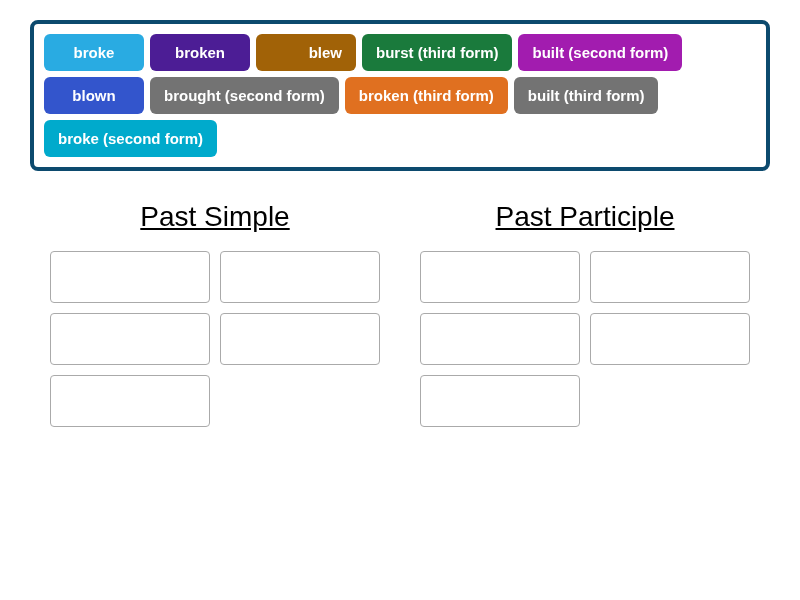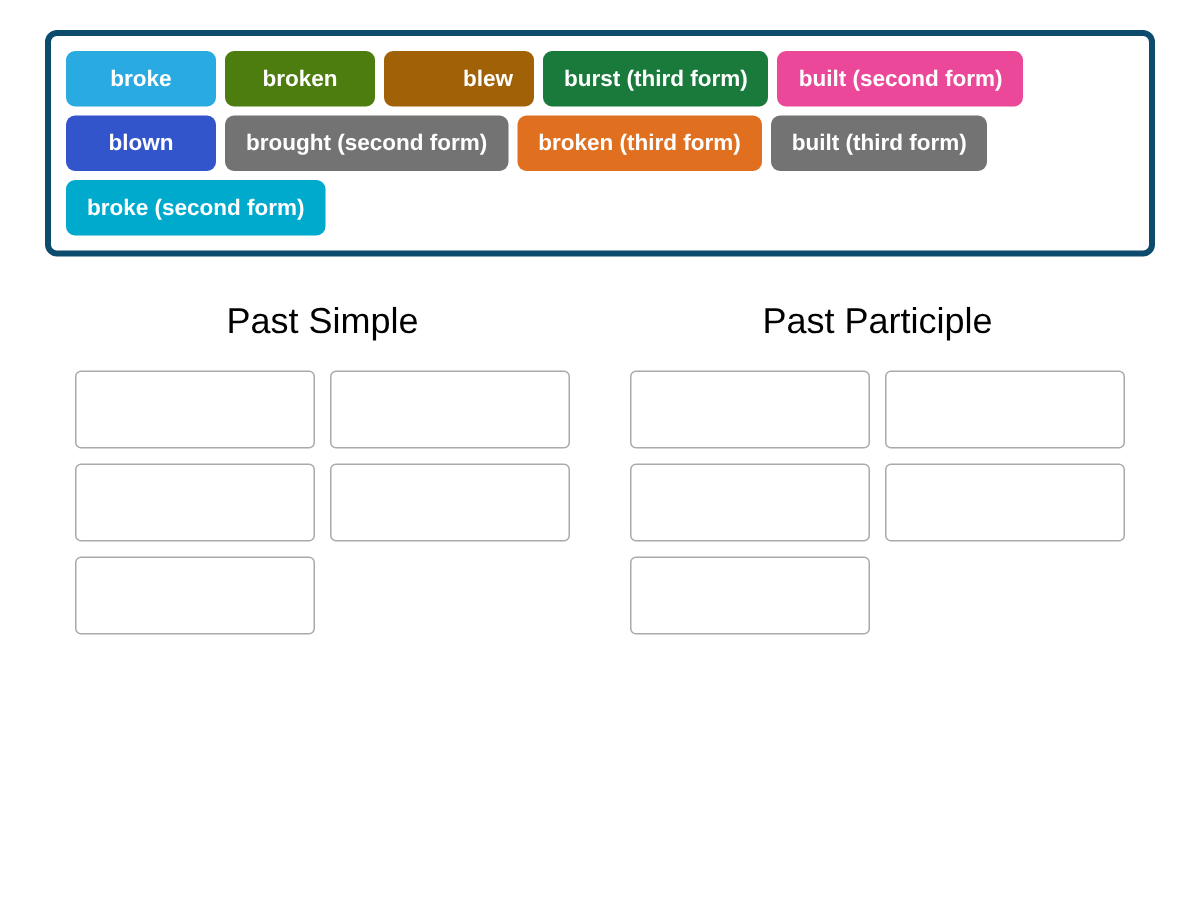--- a/index.html
+++ b/index.html
@@ -31,45 +31,46 @@
       padding: 10px 14px;
       color: #fff;
       font-weight: bold;
       font-size: 15px;
       text-align: center;
       cursor: grab;
       min-width: 100px;
     }
 
     .tile-blue     { background: #29abe2; }
-    .tile-red      { background: #4d7c0f; }
+    .tile-red      { background: #4c1d95; }
     .tile-orange   { background: #a16207; text-align: right; }
     .tile-green    { background: #1a7a3c; }
-    .tile-purple   { background: #ec4899; }
+    .tile-purple   { background: #a21caf; }
     .tile-darkblue { background: #3355cc; }
     .tile-teal     { background: #737373; }
     .tile-purple2  { background: #737373; }
     .tile-cyan     { background: #00aacc; }
 
     
     .zones-wrapper {
       display: flex;
       gap: 0;
     }
 
     .zone-group {
       flex: 1;
       padding: 0 20px;
     }
 
     .zone-group-title {
-      font-size: 24px;
+      font-size: 28px;
       font-weight: normal;
       text-align: center;
       margin-bottom: 18px;
+      text-decoration: underline;
     }
 
     .drop-grid {
       display: grid;
       grid-template-columns: 1fr 1fr;
       gap: 10px;
     }
 
     .drop-box {
       border: 1.5px solid #aaa;

